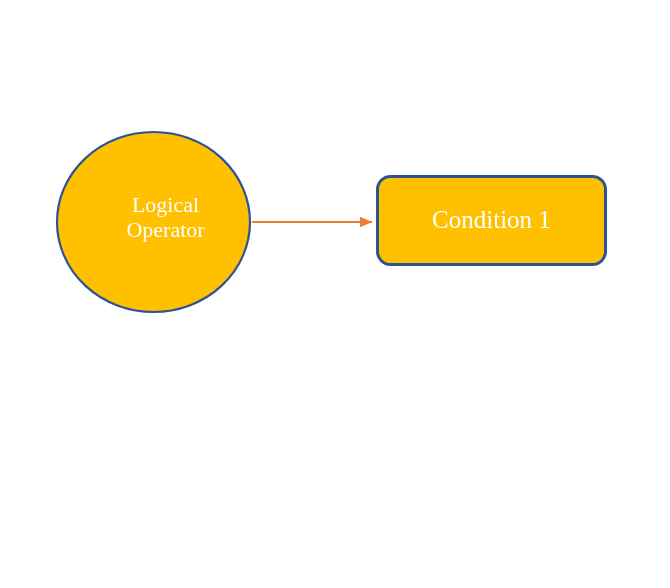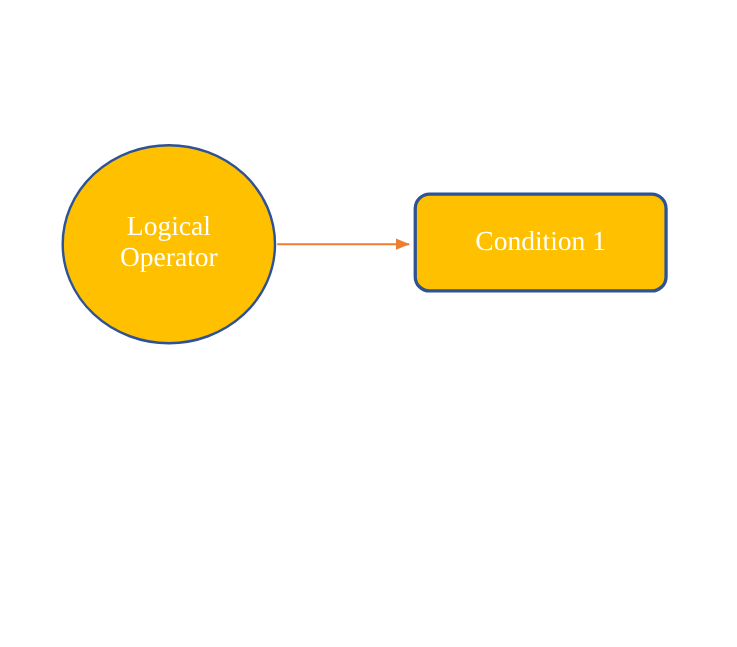--- a/index.html
+++ b/index.html
@@ -25,24 +25,24 @@
     position: absolute;
     color: #ffffff;
     font-family: "Liberation Serif", serif;
     text-align: center;
     line-height: 1.12;
     white-space: pre-line;
     pointer-events: none;
     user-select: none;
   }
   #label-logical-operator {
-    left: 56px;
+    left: 68px;
     top: 193px;
     width: 195px;
-    font-size: 25px;
+    font-size: 22px;
   }
   #label-condition-1 {
     left: 376px;
     top: 206px;
     width: 231px;
     font-size: 25px;
   }
 </style>
 </head>
 <body>

